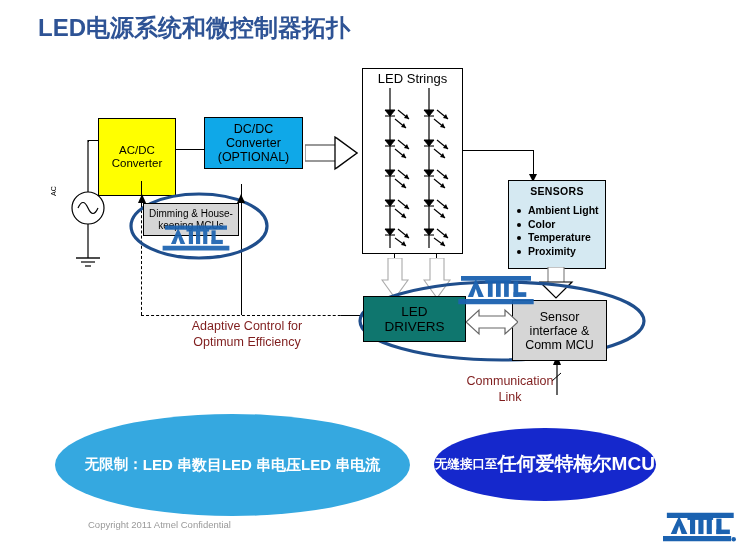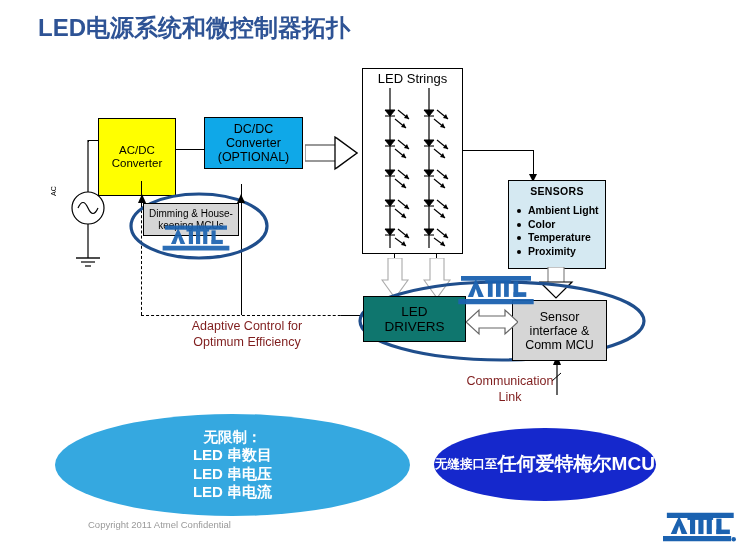--- a/index.html
+++ b/index.html
@@ -145,21 +145,21 @@
     color: #000;
     transform: rotate(-90deg);
     transform-origin: left top;
   }
 
   
   #unlimited-ellipse {
     left: 55px; top: 414px; width: 355px; height: 102px;
     background: #35A8E0;
     border-radius: 50%;
-    display: flex; flex-direction: column;
+    display: flex; flex-direction: row;
     align-items: center; justify-content: center;
     color: #ffffff; font-weight: bold;
     line-height: 1.22;
   }
   #unlimited-heading { font-size: 14.5px; }
   .unlimited-line { font-size: 15px; }
 
   #seamless-ellipse {
     left: 434px; top: 428px; width: 222px; height: 73px;
     background: #1528CC;

